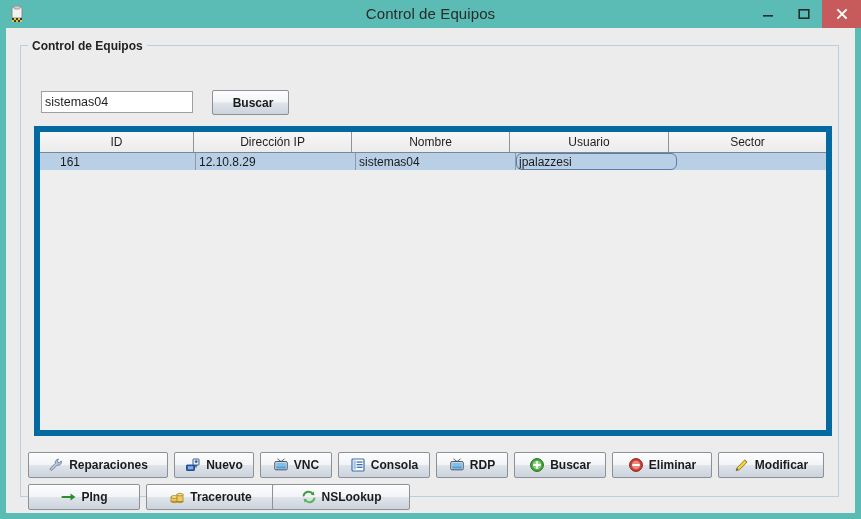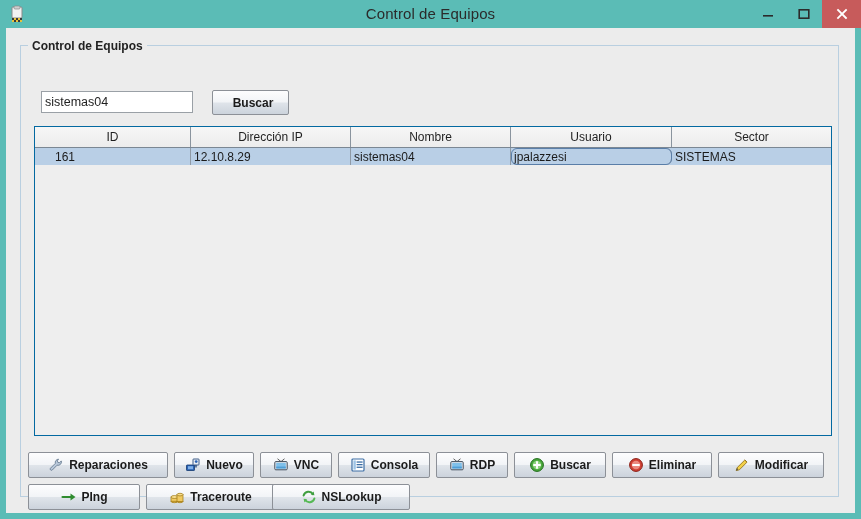--- a/index.html
+++ b/index.html
@@ -127,21 +127,21 @@
   }
   .sbtn .lbl { margin-left: 5px; }
   .sbtn .ico { display: inline-flex; width: 16px; height: 16px; align-items: center; justify-content: center; }
 
   
   #table-wrap {
     position: absolute;
     left: 28px; top: 98px;
     width: 798px; height: 310px;
     box-sizing: border-box;
-    border: 1px solid #0369a1;
+    border: 6px solid #0369a1;
     background: #eeeeee;
     overflow: hidden;
   }
   #thead {
     display: flex;
     height: 20px;
     background: #eeeeee;
     border-bottom: 1px solid #7b8793;
   }
   #thead .th {
@@ -246,21 +246,20 @@
           <div class="th" style="width: 160px;">Nombre</div>
           <div class="th" style="width: 161px;">Usuario</div>
           <div class="th" style="width: 159px;">Sector</div>
         </div>
       <div id="tbody">
           <div class="trow" style="background: rgb(185, 207, 230);">
             <div class="td" style="width: 156px; padding-left: 20px;">161</div>
             <div class="td" style="width: 160px;">12.10.8.29</div>
             <div class="td" style="width: 160px;">sistemas04</div>
             <div class="td sel-cell" style="width: 161px; border-radius: 6px;">jpalazzesi</div>
-            <div class="td" style="width: 159px;">SISTEMAS</div>
           </div>
         </div>
     </div>
 
     <div class="brow" id="brow1">
         <div class="sbtn" style="left: 0px; width: 140px;">
           <span class="ico">
             <svg width="16" height="16" viewBox="0 0 16 16">
               <path d="M10.6 2.2a3.4 3.4 0 0 0-3.3 4.2L2.4 11.3a1.3 1.3 0 0 0 1.8 1.8l4.9-4.9a3.4 3.4 0 0 0 4.2-4.3l-1.9 1.9-1.6-.4-.4-1.6z" fill="#b9c8da" stroke="#5d7289" stroke-width="0.8" stroke-linejoin="round"></path>
             </svg>

